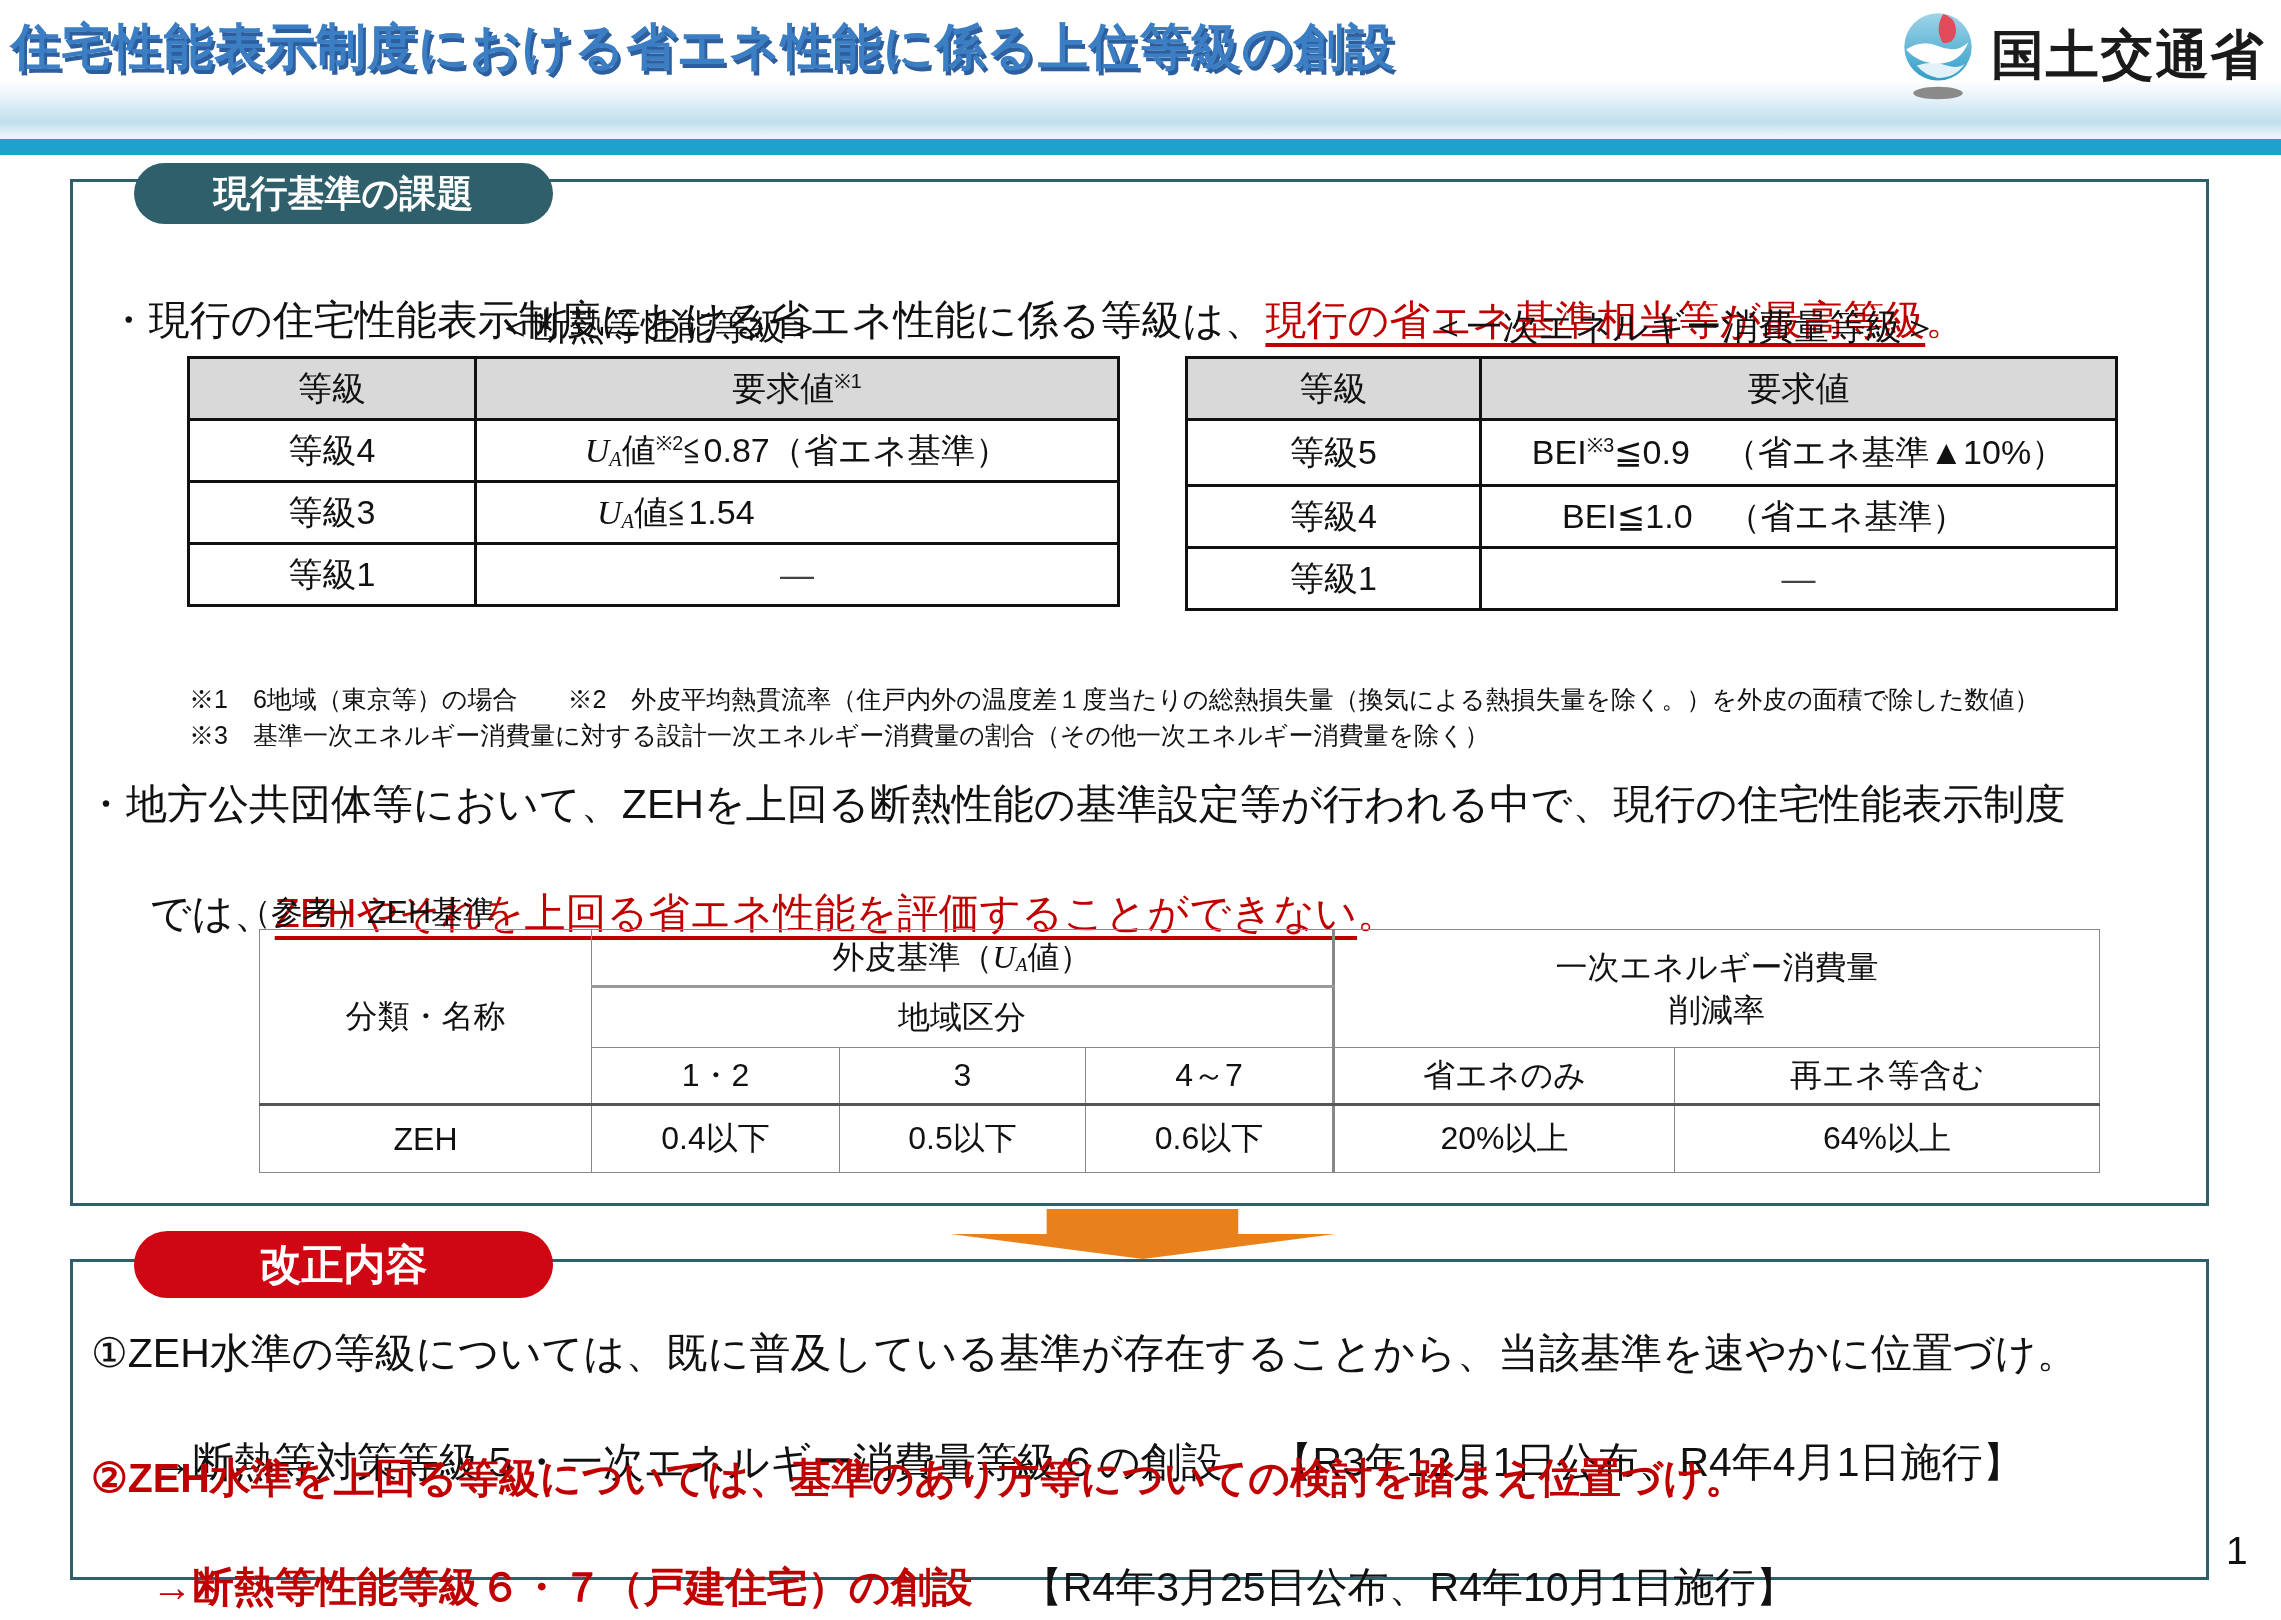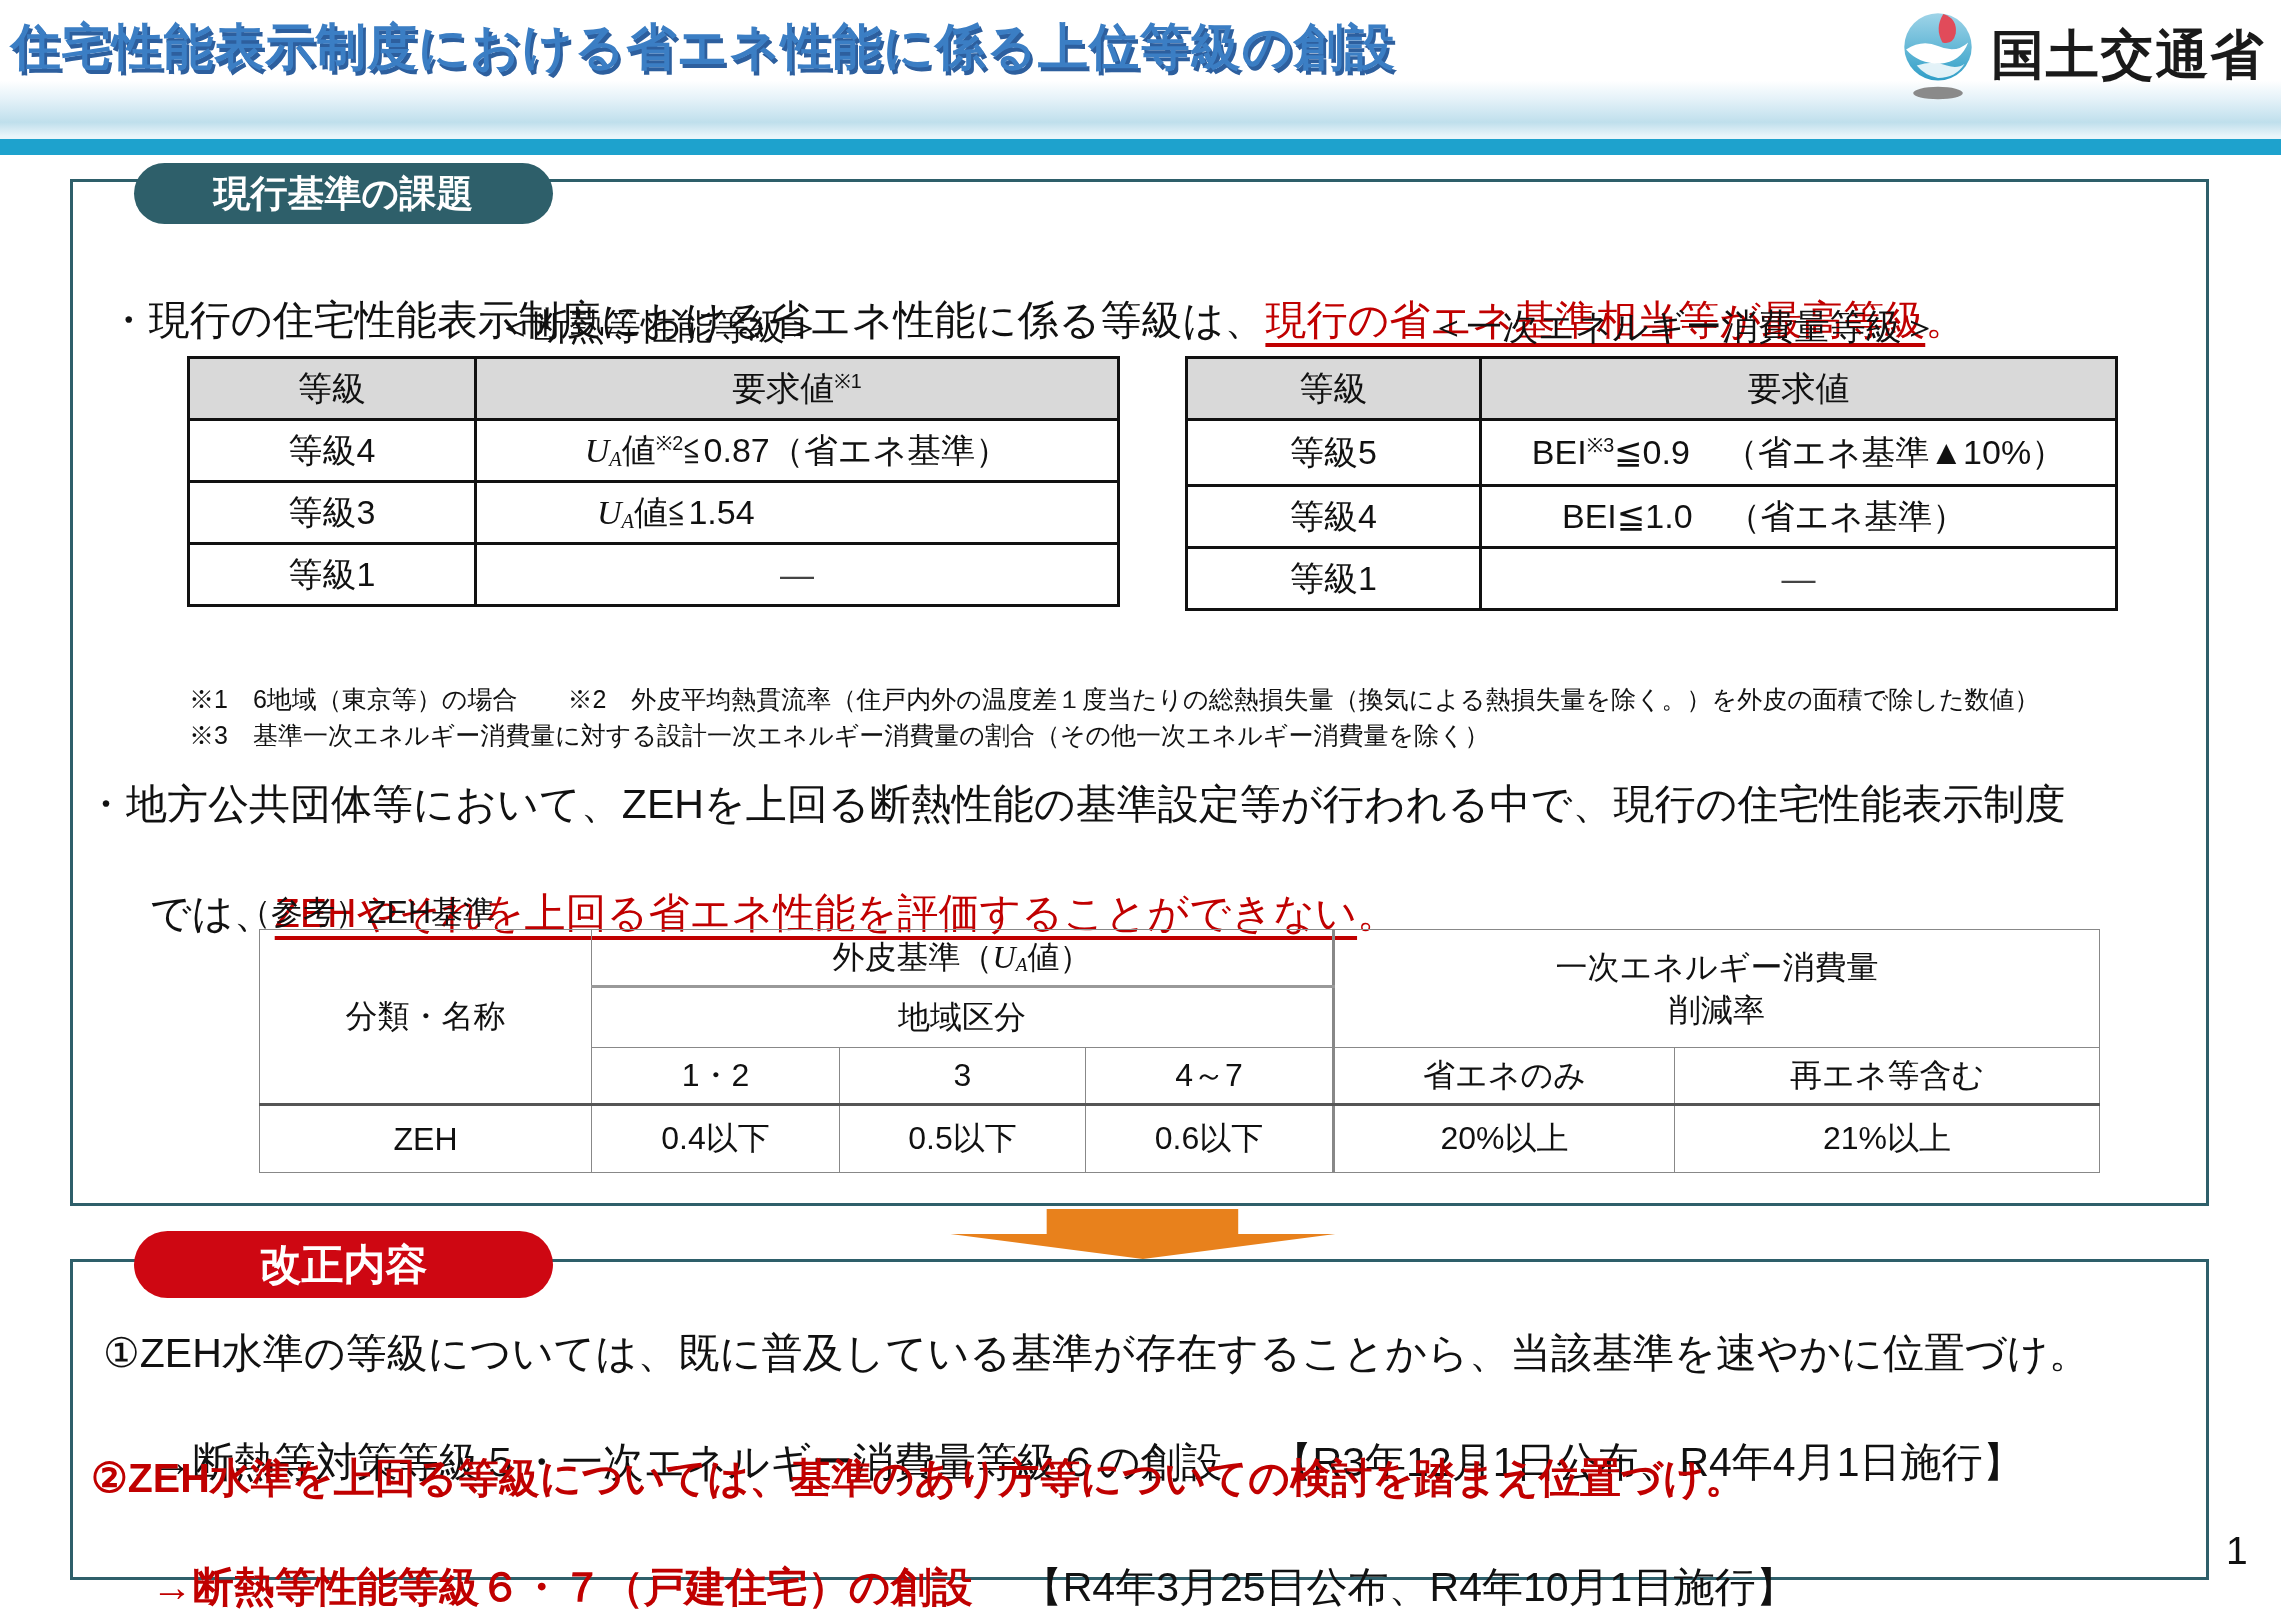--- a/index.html
+++ b/index.html
@@ -187,37 +187,37 @@
     <td class="bb-thick"><span>4～7</span></td>
     <td class="bb-thick bl-thick"><span>省エネのみ</span></td>
     <td class="bb-thick"><span>再エネ等含む</span></td>
   </tr>
   <tr class="r4">
     <td><span>ZEH</span></td>
     <td><span>0.4以下</span></td>
     <td><span>0.5以下</span></td>
     <td><span>0.6以下</span></td>
     <td class="bl-thick"><span>20%以上</span></td>
-    <td><span>21%以上</span></td>
+    <td><span>64%以上</span></td>
   </tr>
 </tbody>
   </table>
 
 <div class="arrow">
   <svg width="392" height="51" viewBox="0 0 440 57">
     <polygon points="113,0 328,0 328,28 437,28 221,56 5,28 113,28" fill="#e8811c"></polygon>
   </svg>
 </div>
 
 <div class="panel panel2"></div>
 <div class="badge badge2">
   <span>改正内容</span>
 </div>
 
-<div class="t bullet" style="left:91px;top:1326px;margin-left:12px;">①ZEH水準の等級については、既に普及している基準が存在することから、当該基準を速やかに位置づけ。</div>
+<div class="t bullet" style="left:91px;top:1326px;">①ZEH水準の等級については、既に普及している基準が存在することから、当該基準を速やかに位置づけ。</div>
 <div class="t bullet" style="left:129px;top:1388px;">
   <span>→断熱等対策等級５・一次エネルギー消費量等級６の創設</span><span style="margin-left:49px;">【R3年12月1日公布、R4年4月1日施行】</span>
 </div>
 <div class="t bullet red-bold" style="left:91px;top:1451px;">②ZEH水準を上回る等級については、基準のあり方等についての検討を踏まえ位置づけ。</div>
 <div class="t bullet" style="left:129px;top:1513px;">
   <span class="red-bold">→断熱等性能等級６・７（戸建住宅）の創設</span><span style="margin-left:49px;">【R4年3月25日公布、R4年10月1日施行】</span>
 </div>
 
 <div class="t pagenum" style="left:2226px;top:1529px;">1</div>
 

